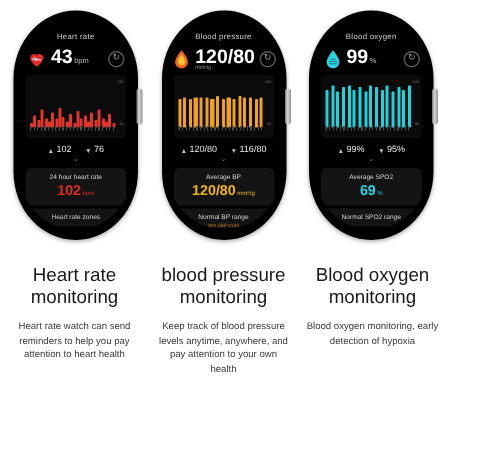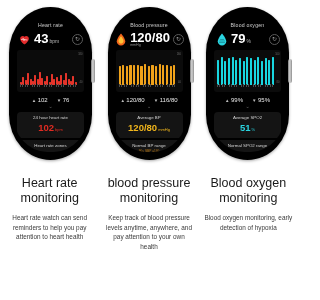--- a/index.html
+++ b/index.html
@@ -399,21 +399,21 @@
         <div class="scr-title">Blood oxygen</div>
 
         <div class="reading">
           <span class="rd-icon">
             <svg width="12" height="13" viewBox="0 0 24 26" aria-hidden="true">
               <path d="M12 1C12 1 3.5 11 3.5 16.6 3.5 21.4 7.3 25 12 25s8.5-3.6 8.5-8.4C20.5 11 12 1 12 1z" fill="#2ad4e0"></path>
               <path d="M7 16h10M7 19h10M9 13h6" stroke="#073b45" stroke-width="1.3" stroke-linecap="round" opacity="0.55"></path>
             </svg>
           </span>
           <span class="rd-vals">
-            <span class="rd-main"><span>79</span><span class="unit">%</span></span>
+            <span class="rd-main"><span>99</span><span class="unit">%</span></span>
           </span>
           <span class="refresh">↻</span>
         </div>
 
         <div class="chart">
           <span class="axis-lbl axis-top">100</span>
           <span class="axis-lbl axis-bot">80</span>
           <div class="bars">
               <div class="bar" style="height: 85%; background: rgb(24, 214, 224);"></div>
               <div class="bar" style="height: 95%; background: rgb(24, 214, 224);"></div>
@@ -442,21 +442,21 @@
           </span>
           <span class="mm">
             <span class="caret">▼</span>
             <span>95%</span>
           </span>
         </div>
         <div class="chev">⌄</div>
 
         <div class="card">
           <div class="card-title">Average SPO2</div>
-          <div class="card-val" style="color:#2ad4e0"><span>51</span><span class="u">%</span></div>
+          <div class="card-val" style="color:#2ad4e0"><span>69</span><span class="u">%</span></div>
         </div>
 
         <div class="card">
           <div class="card-title">Normal SPO2 range</div>
 
         </div>
 
       </div>
     </div>
 

